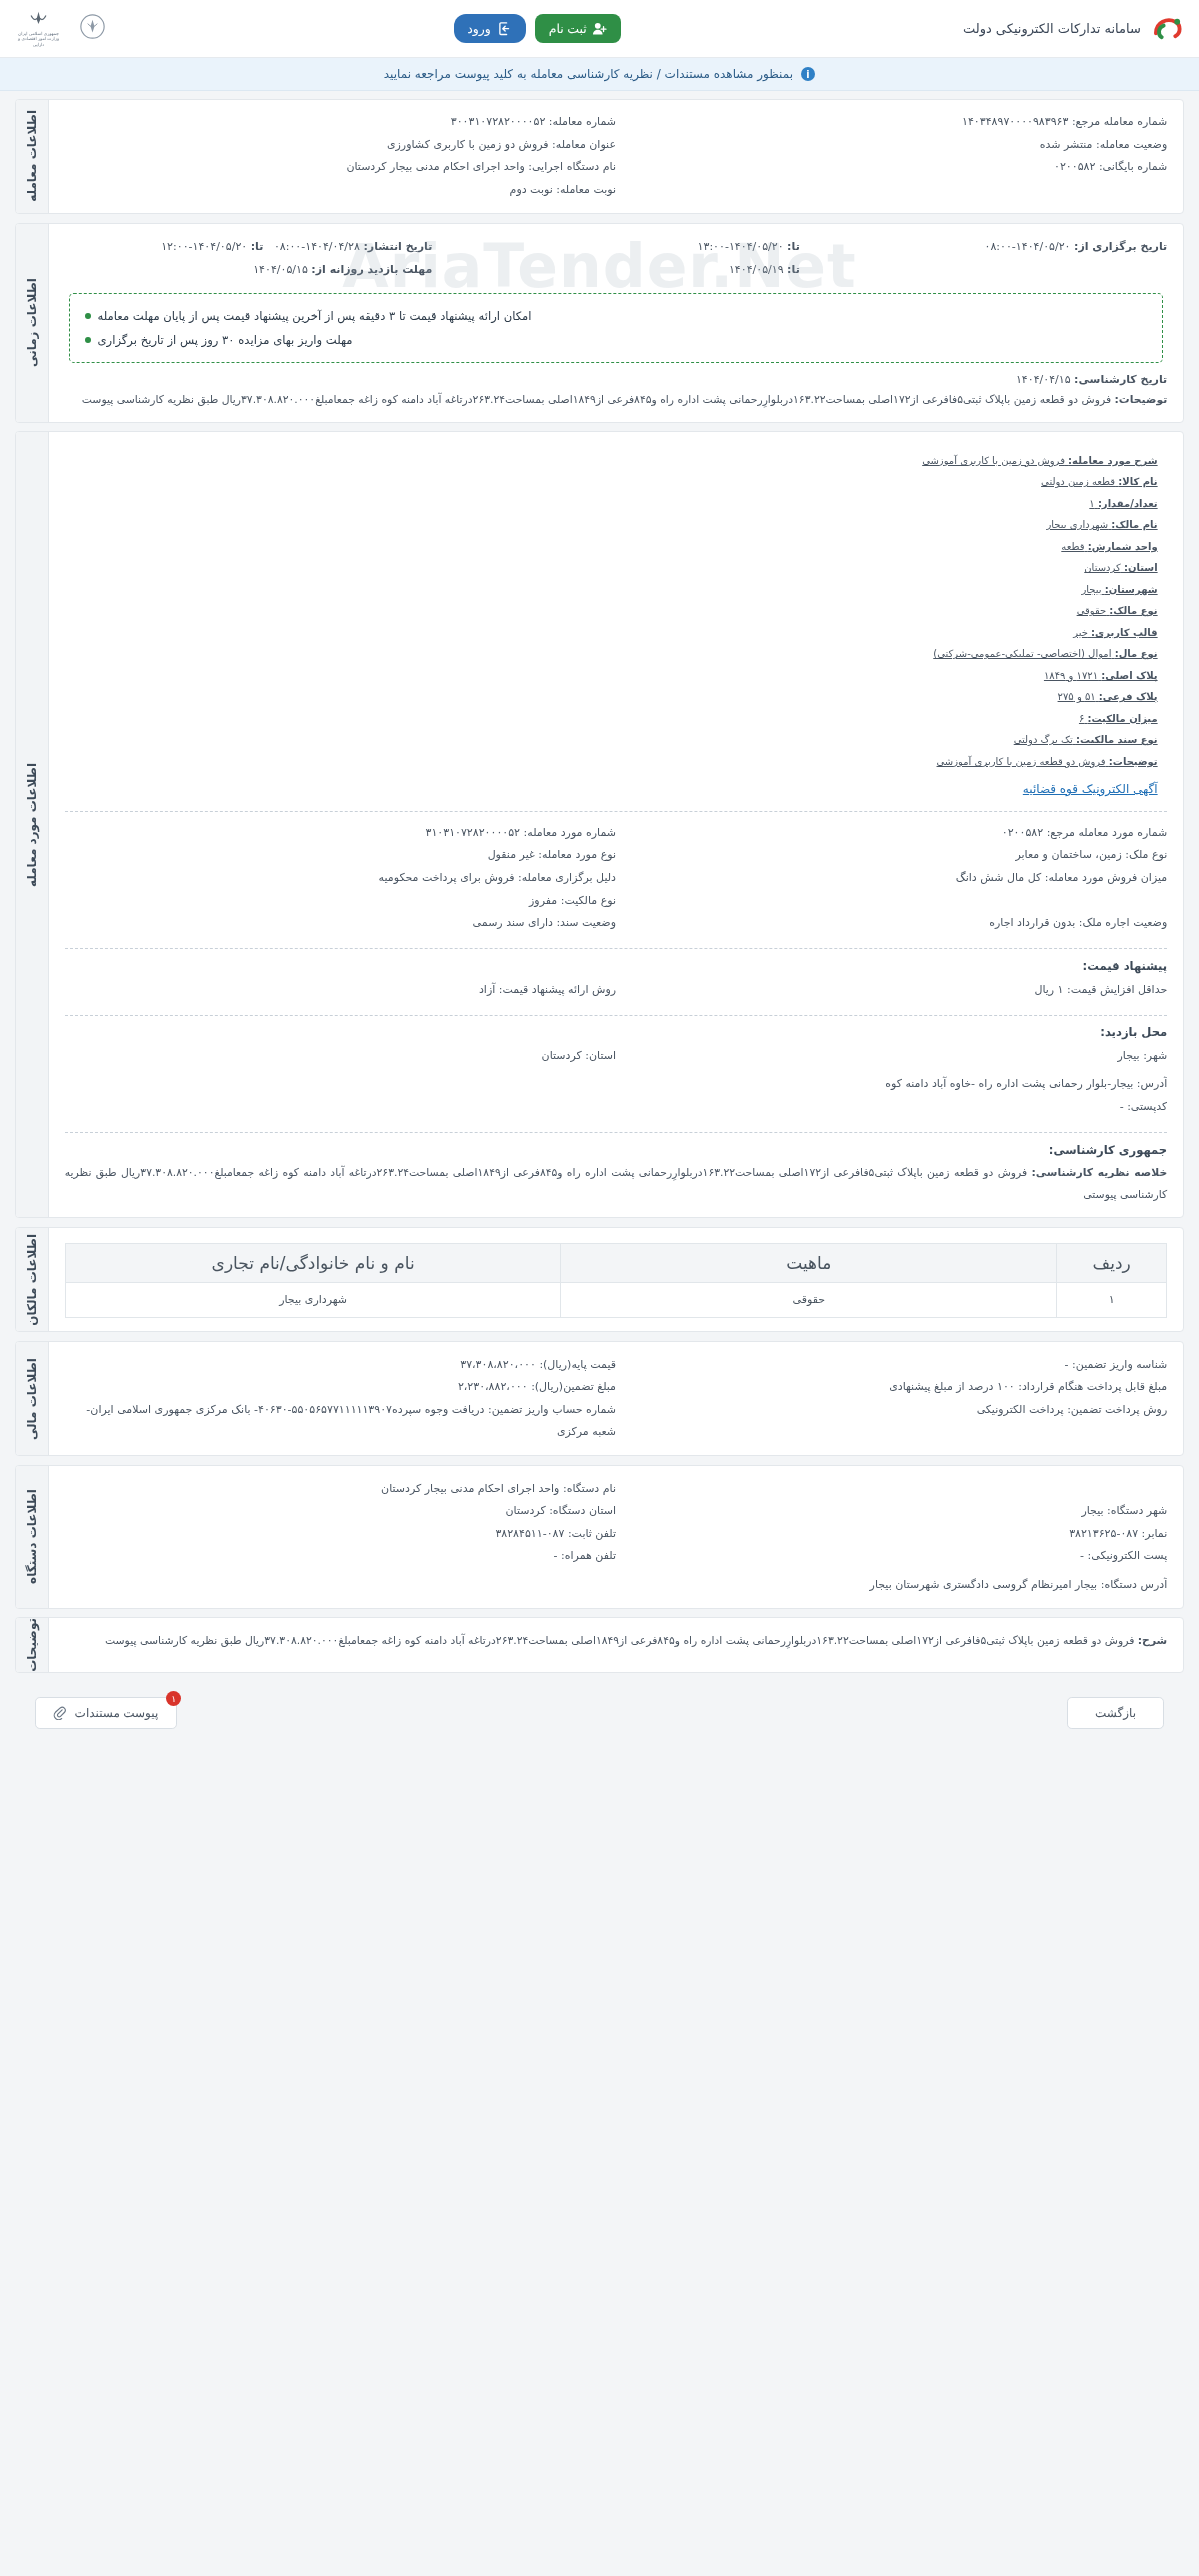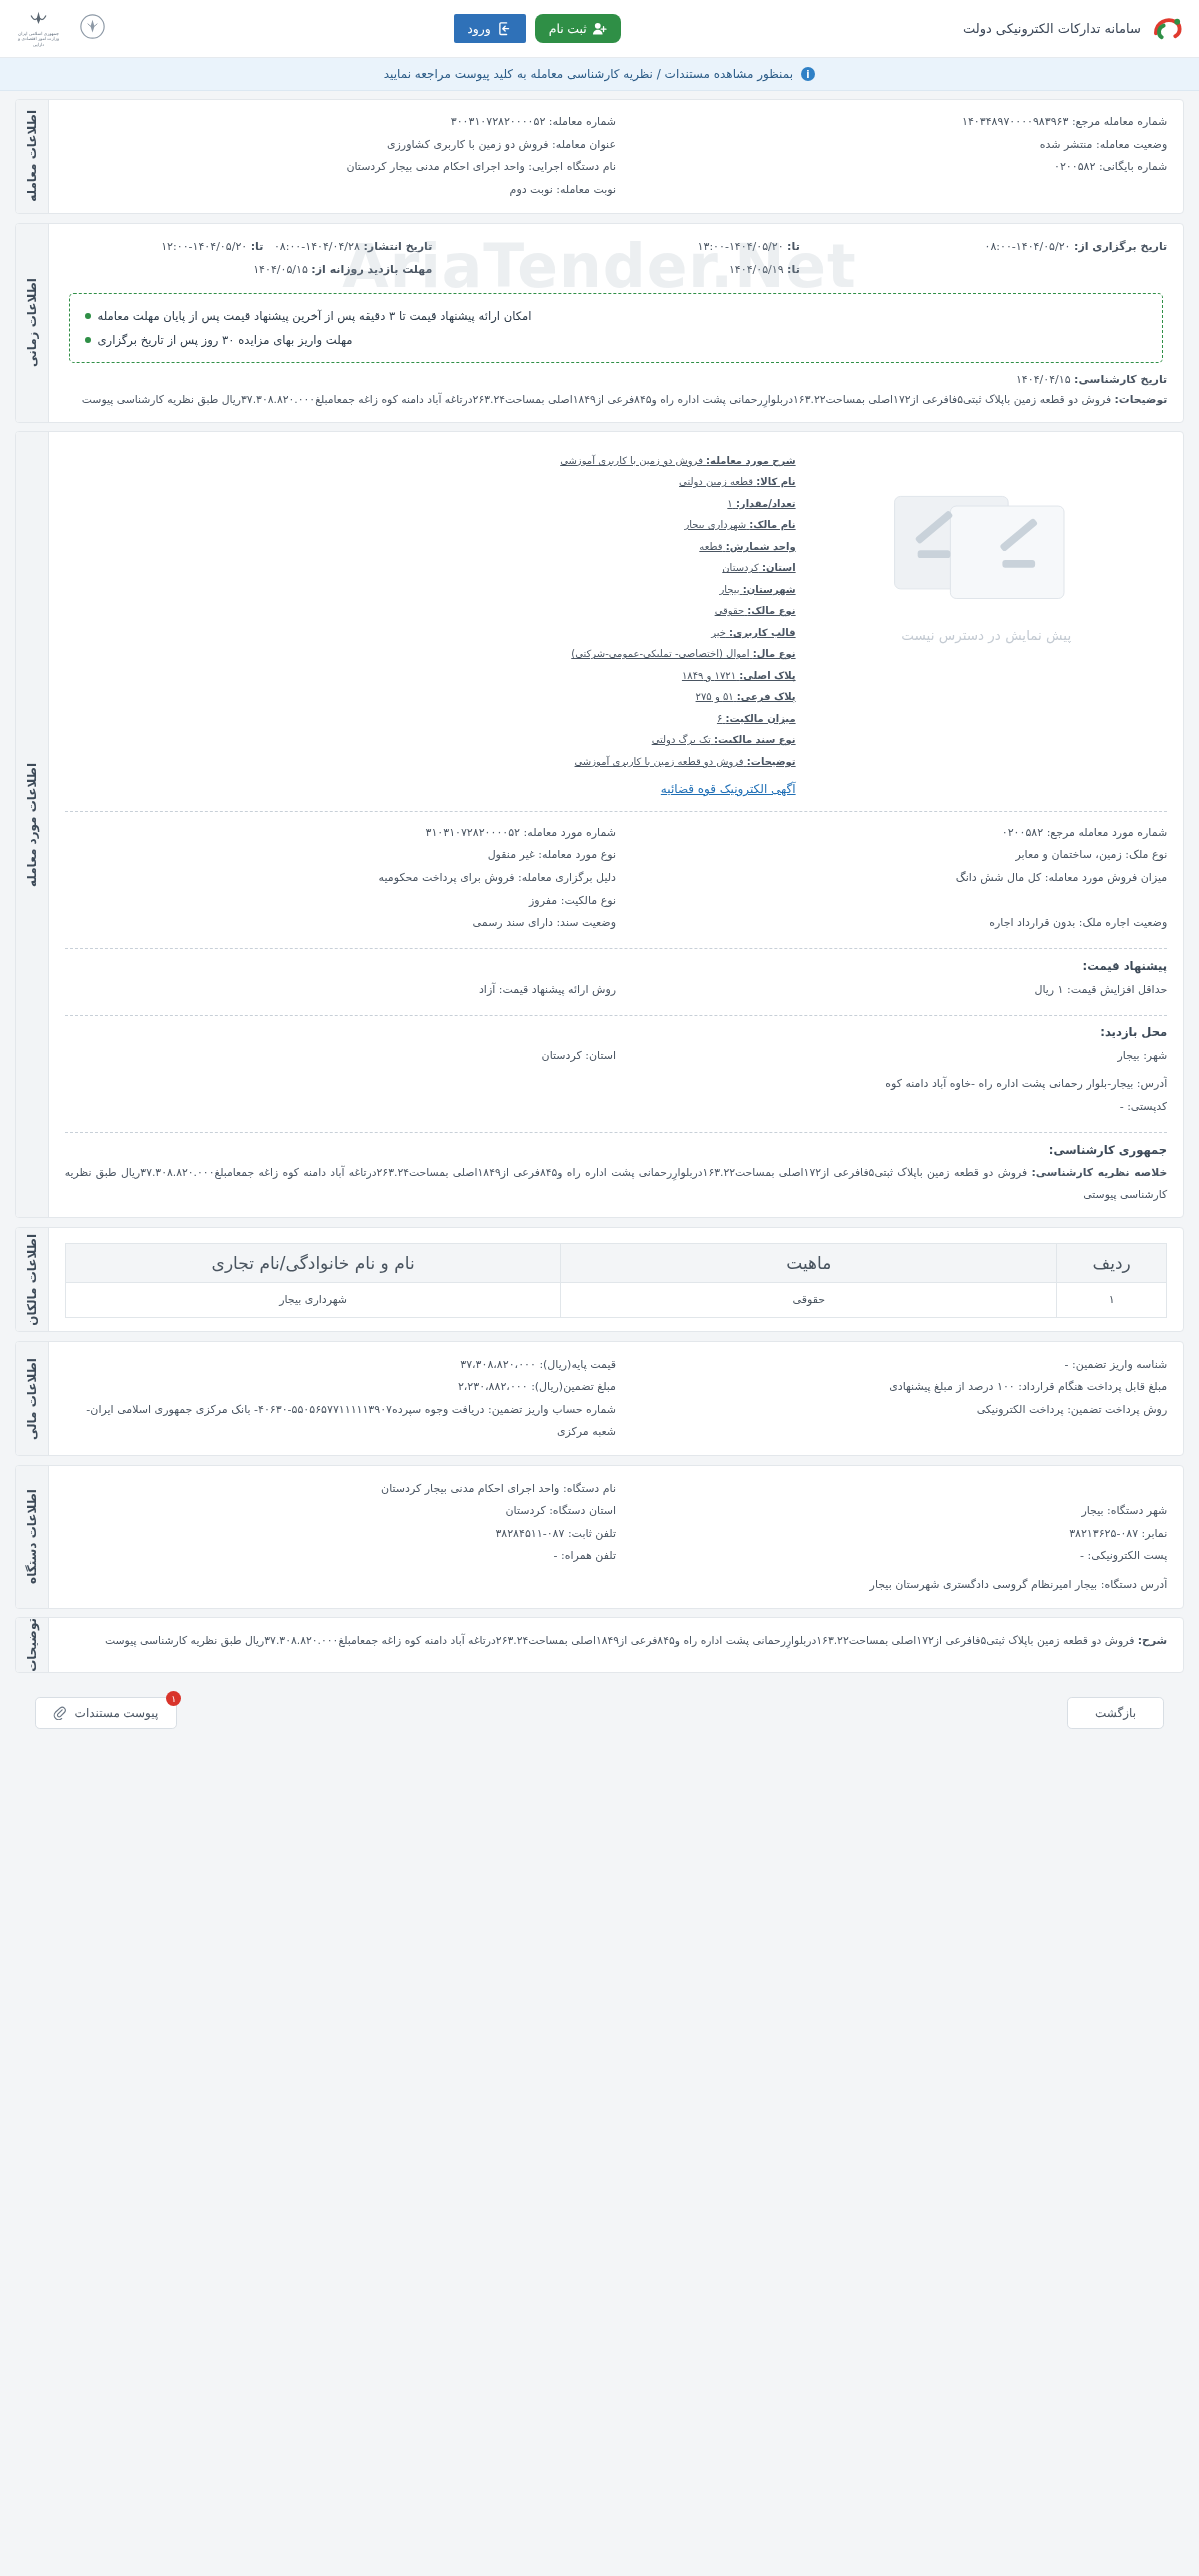--- a/index.html
+++ b/index.html
@@ -22,21 +22,21 @@
     width: 35px; height: 31px; display: flex; align-items: center; justify-content: center;
   }
   .brand-logo svg { display: block; }
   .topbar-center { display: flex; align-items: center; gap: 9.6px; }
   .btn-register {
     background: #2f8f46; color: #fff; border-radius: 8px; font-size: 12.5px;
     padding: 6.7px 13.5px; display: flex; align-items: center; gap: 5.8px; cursor: pointer;
     border: none;
   }
   .btn-login {
-    background: #2f71b8; color: #fff; border-radius: 2px; font-size: 12.5px;
+    background: #2f71b8; color: #fff; border-radius: 12px; font-size: 12.5px;
     padding: 6.7px 13.5px; display: flex; align-items: center; gap: 5.8px; cursor: pointer;
     border: none;
   }
   .btn-ico { width: 15.4px; height: 15.4px; display: inline-block; }
   .topbar-left { display: flex; align-items: center; gap: 9.6px; }
   .gov-logo { width: 39px; height: 37px; display: flex; align-items: center; justify-content: center; }
   .gov-logo-2 { width: 50px; height: 37px; display:flex; align-items:center; justify-content:center; flex-direction:column;}
   .gov-cap { font-size: 4.4px; color: #6b7785; line-height: 1.25; text-align: center; }
 
   
@@ -314,35 +314,20 @@
       </div>
       <div class="sec-label">
         <span>اطلاعات زمانی</span>
       </div>
     </div>
 
     <div class="section">
       <div class="sec-body">
 
         <div class="preview-wrap">
-          <div class="preview-box">
-            <div class="ph-img">
-              <svg width="207" height="135" viewBox="0 0 215 140">
-                <rect x="12" y="18" width="118" height="96" rx="6" fill="#eef1f4" stroke="#dfe4e9"></rect>
-                <rect x="70" y="28" width="118" height="96" rx="6" fill="#f6f8fa" stroke="#dfe4e9"></rect>
-                <g fill="#c9d2da">
-                  <rect x="30" y="46" width="46" height="8" rx="3" transform="rotate(-40 53 50)"></rect>
-                  <rect x="36" y="74" width="34" height="8" rx="3"></rect>
-                  <rect x="118" y="54" width="46" height="8" rx="3" transform="rotate(-40 141 58)"></rect>
-                  <rect x="124" y="84" width="34" height="8" rx="3"></rect>
-                </g>
-              </svg>
-            </div>
-            <div class="ph-text">پیش نمایش در دسترس نیست</div>
-          </div>
 
           <div class="detail-col">
             <div class="detail-line"><b>شرح مورد معامله:</b> <span>فروش دو زمین با کاربری آموزشی</span></div>
             <div class="detail-line"><b>نام کالا:</b> <span>قطعه زمین دولتی</span></div>
             <div class="detail-line"><b>تعداد/مقدار:</b> <span>۱</span></div>
             <div class="detail-line"><b>نام مالک:</b> <span>شهرداری بیجار</span></div>
             <div class="detail-line"><b>واحد شمارش:</b> <span>قطعه</span></div>
             <div class="detail-line"><b>استان:</b> <span>کردستان</span></div>
             <div class="detail-line"><b>شهرستان:</b> <span>بیجار</span></div>
             <div class="detail-line"><b>نوع مالک:</b> <span>حقوقی</span></div>

